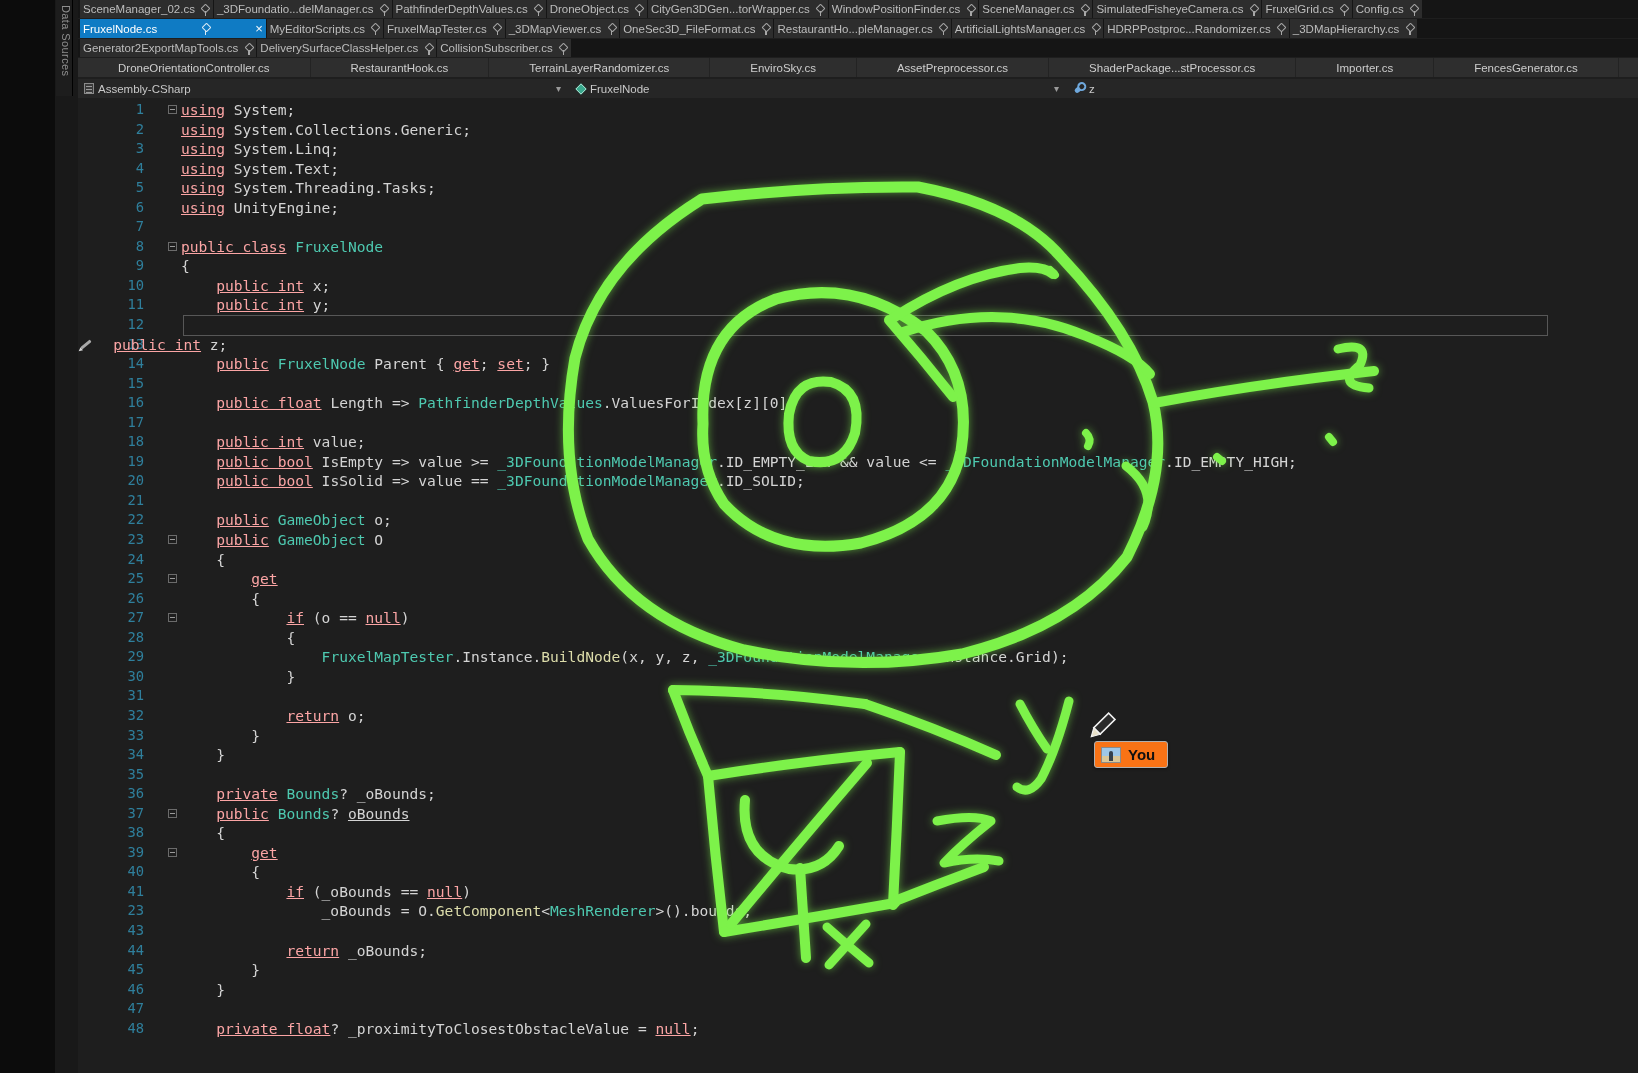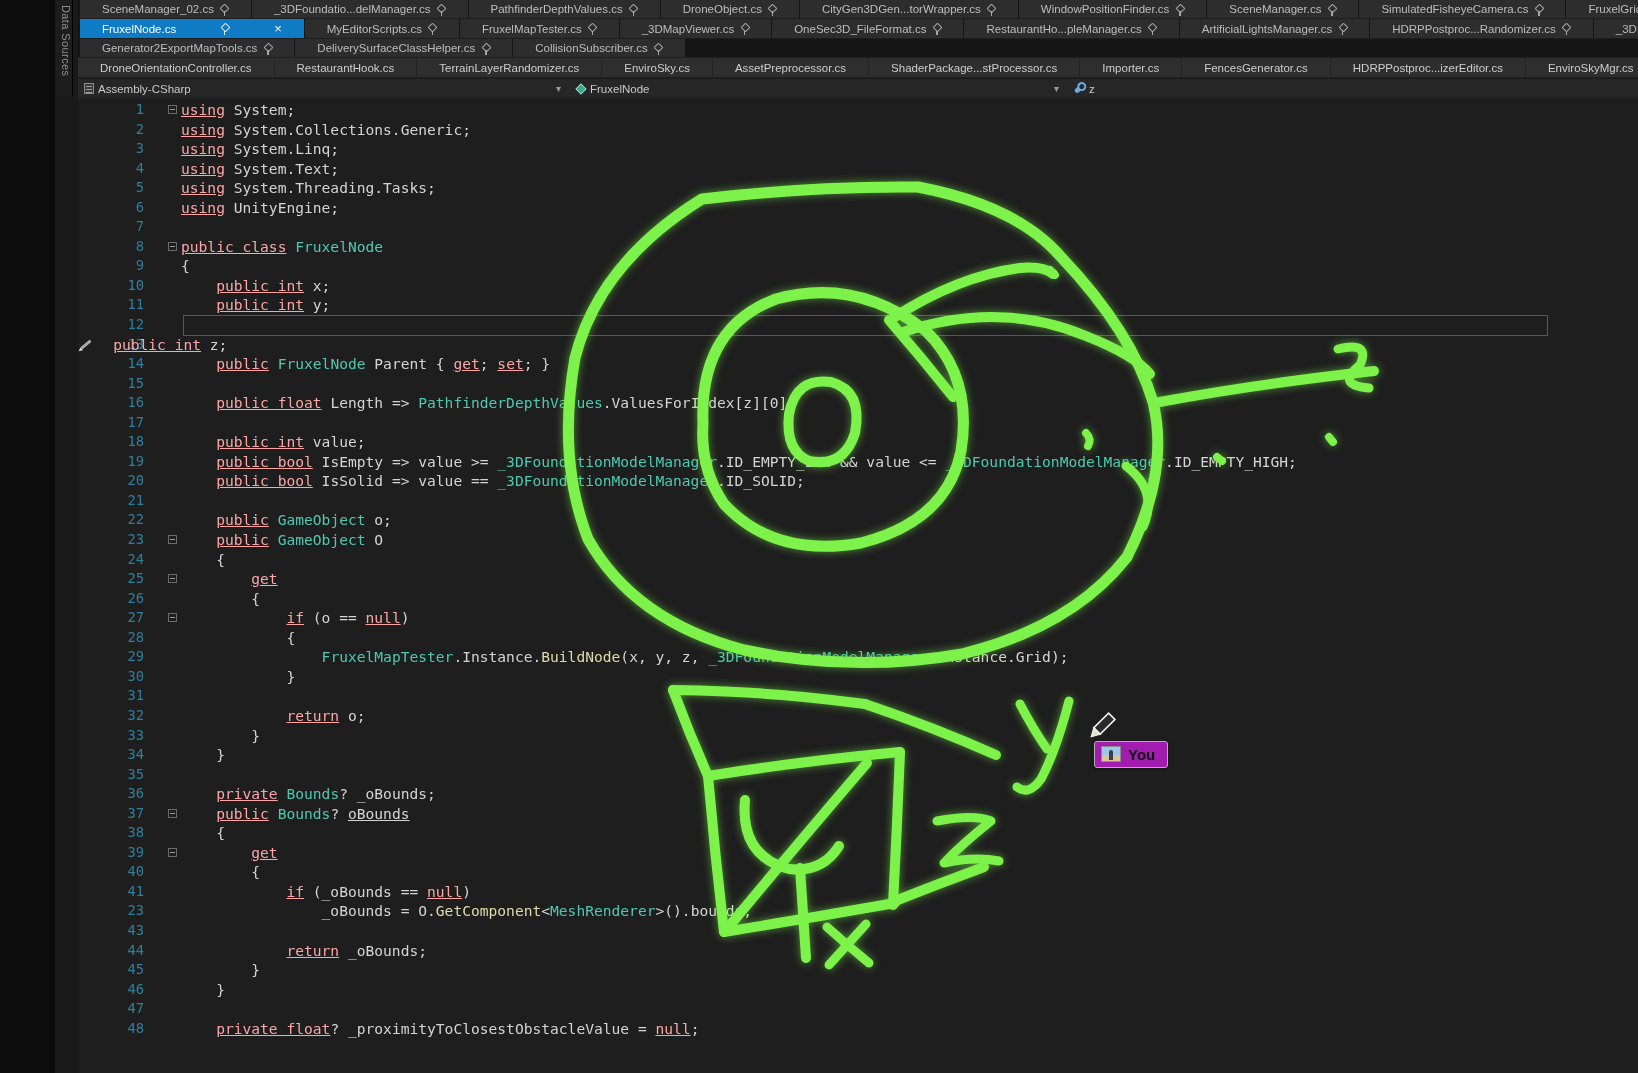--- a/index.html
+++ b/index.html
@@ -11,31 +11,31 @@
   #left-rail { position:absolute; left:0; top:0; width:78px; height:100%;
     background:linear-gradient(90deg,#0c0c0c 0,#0c0c0c 55px,#191919 55px,#191919 100%); z-index:4; }
   #side-tab { position:absolute; left:56px; top:0; width:17px; height:96px; background:#1d1d1d;
     color:#8f8f8f; writing-mode:vertical-rl; font-size:11px; letter-spacing:.4px; padding-top:5px;
     text-align:left; border-right:1px solid #000; }
 
   
   #top-strips { position:absolute; left:78px; top:0; right:0; z-index:3; }
   .tab-row { display:flex; align-items:stretch; height:18px; gap:1px; background:#151515; margin-bottom:1px; padding-left:2px; }
   .tab-row.r2 { height:19px; }
-  .tab { display:flex; align-items:center; gap:6px; padding:0 22px; background:#2d2d2d; color:#bdbdbd;
+  .tab { display:flex; align-items:center; gap:6px; padding:0 3px; background:#2d2d2d; color:#bdbdbd;
     font-size:11.5px; white-space:nowrap; cursor:default; }
   .tab.active { background:#0f7bc4; color:#ffffff;gap:44px; }
   .pin { position:relative; width:9px; height:13px; display:inline-block; color:inherit; opacity:.85; }
   .pin::before { content:''; position:absolute; top:2px; left:1.5px; width:5px; height:5px;
     border:1.3px solid currentColor; border-radius:1px; transform:rotate(45deg); }
   .pin::after { content:''; position:absolute; top:8.5px; left:4px; width:1.3px; height:4.5px; background:currentColor; }
   .close { font-size:13px; line-height:1; margin-left:1px; opacity:.95; }
 
   #doc-tabs { display:flex; align-items:stretch; height:19px; background:#2e2e2e; margin-bottom:2px; }
-  .doc-tab { display:flex; align-items:center; padding:0 22px; color:#cdcdcd; font-size:11.5px;
+  .doc-tab { display:flex; align-items:center; padding:0 40px; color:#cdcdcd; font-size:11.5px;
     border-right:1px solid #232323; white-space:nowrap; cursor:default; }
 
   
   #navbar { display:flex; align-items:center; height:19px; background:#262626; color:#c8c8c8; font-size:11.5px; }
   .nav-seg { display:flex; align-items:center; gap:4px; height:100%; padding:0 6px; }
   .nav-seg.s1 { width:492px; } .nav-seg.s2 { width:498px; }
   .nav-chevron { margin-left:auto; color:#9a9a9a; font-size:10px; padding-right:3px; }
   .ic-project { width:10px; height:11px; background:#3a3a3a; border:1px solid #8a8a8a; position:relative; }
   .ic-project::after { content:''; position:absolute; left:1px; top:2px; right:1px; height:1px;
     background:#9a9a9a; box-shadow:0 3px 0 #9a9a9a, 0 6px 0 #9a9a9a; }
@@ -65,22 +65,22 @@
     border-radius:1px; transform:rotate(-40deg); }
   .edit-pencil::after { content:''; position:absolute; left:-4px; top:-0.5px; border-top:2px solid transparent;
     border-bottom:2px solid transparent; border-right:4px solid #d8d8d8; }
 
   
   #annotation { position:absolute; inset:0; z-index:9; pointer-events:none; }
   #annotation .stroke { fill:none; stroke:var(--ann,#7df24a); stroke-linecap:round; stroke-linejoin:round; }
   .glow { filter:drop-shadow(0 0 4px rgba(125,242,74,.55)); }
 
   
-  #you-chip { position:absolute; left:1094px; top:741px; z-index:10; display:flex; align-items:flex-start; gap:7px;
-    background:#a21caf; border:1px solid #b0b0b0; border-radius:3px; padding:4px 12px 4px 6px;
+  #you-chip { position:absolute; left:1094px; top:741px; z-index:10; display:flex; align-items:center; gap:7px;
+    background:#f97316; border:1px solid #b0b0b0; border-radius:3px; padding:4px 12px 4px 6px;
     box-shadow:0 1px 3px rgba(0,0,0,.45); font-weight:bold; font-size:15px; color:#101010; }
   .chip-icon { width:20px; height:16px; border:1px solid #8a8a8a;
     background:linear-gradient(180deg,#9ec7e8 0,#9ec7e8 55%,#d9c79a 55%,#d9c79a 100%); position:relative; }
   .chip-icon::after { content:''; position:absolute; left:7px; top:3px; width:4px; height:10px;
     background:#35404c; border-radius:2px 2px 0 0; }
 </style>
 </head>
 <body>
 
 <div id="app">

